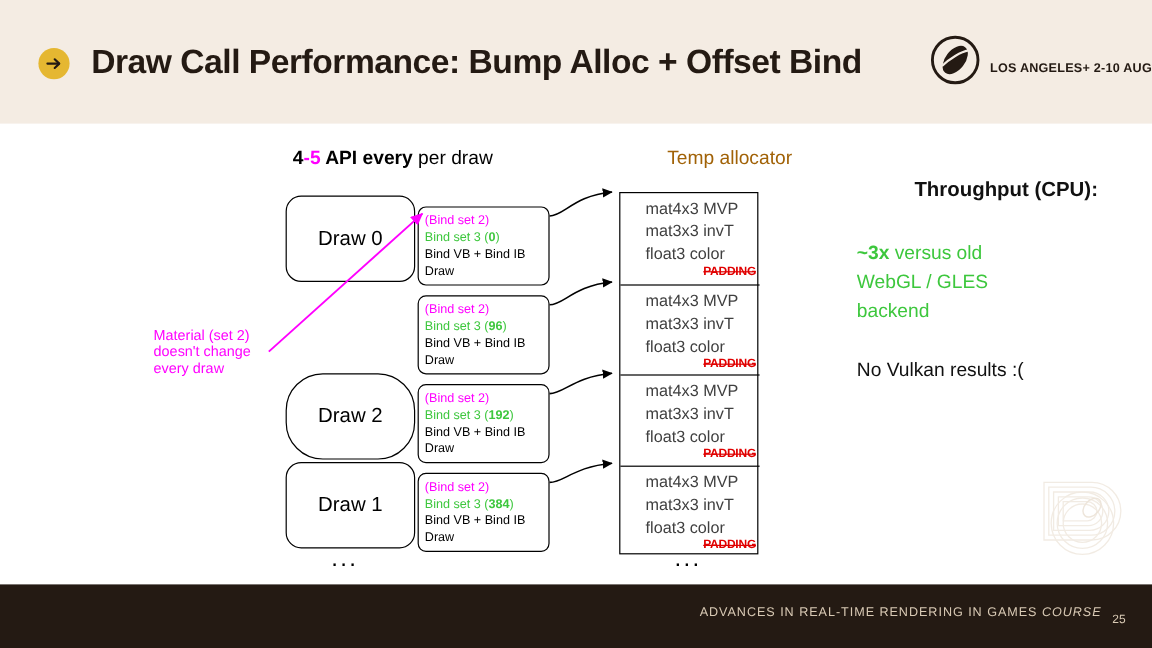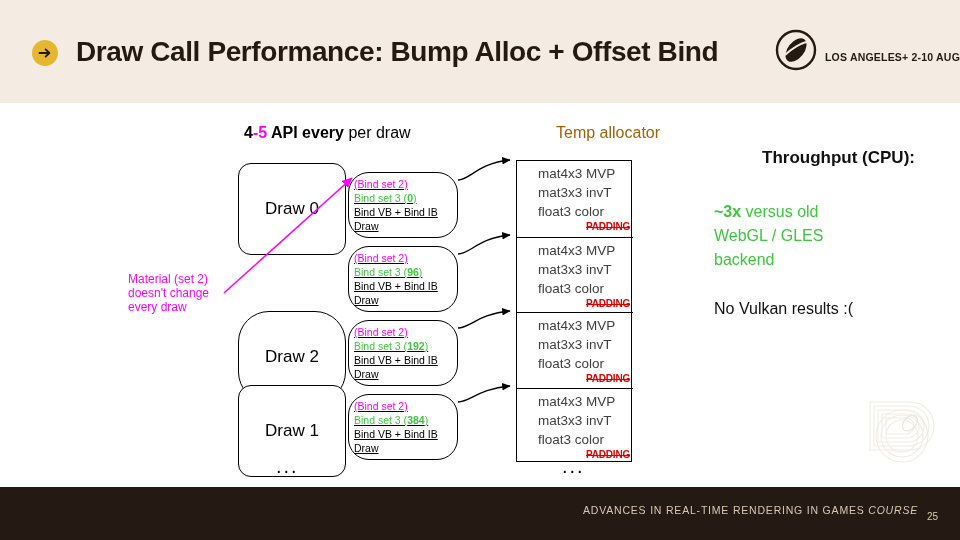--- a/index.html
+++ b/index.html
@@ -65,38 +65,38 @@
   .hd-api b{font-weight:bold;}
   .hd-api .mag{color:#ff00ff;font-weight:bold;}
   .hd-api .reg{font-weight:normal;}
   .hd-temp{
     position:absolute;left:509px;top:124px;
     font-size:16px;color:#a16207;white-space:nowrap;margin-left:47px;
   }
 
   
   .draw-box{
-    position:absolute;left:238px;width:108px;height:92px;
+    position:absolute;left:238px;width:108px;height:72px;
     border:1.4px solid #000;border-radius:13px;background:#fff;
     box-sizing:border-box;
   }
   .draw-box span{
     position:absolute;left:0;right:0;top:50%;transform:translateY(-50%);
     text-align:center;font-size:17px;color:#000;
   }
   .db0{top:163px;}
   .db1{top:237px;}
   .db2{top:311px;border-radius:31px;}
   .db3{top:385px;}
 
   
   .bind-box{
     position:absolute;left:348px;width:110px;height:66px;
-    border:1.1px solid #000;border-radius:21px;background:#fff;
-    box-sizing:border-box;padding:4px 0 0 5px;text-decoration:underline;
+    border:1.1px solid #000;border-radius:7px;background:#fff;
+    box-sizing:border-box;padding:4px 0 0 5px;
   }
   .bb0{top:172px;}
   .bb1{top:246px;}
   .bb2{top:320px;}
   .bb3{top:394px;}
   .bind-line{font-size:10.5px;line-height:14px;white-space:nowrap;}
   .bl-mag{color:#ff00ff;}
   .bl-green{color:#3dc73d;}
   .bl-green b{font-weight:bold;}
   .bl-black{color:#000;}

